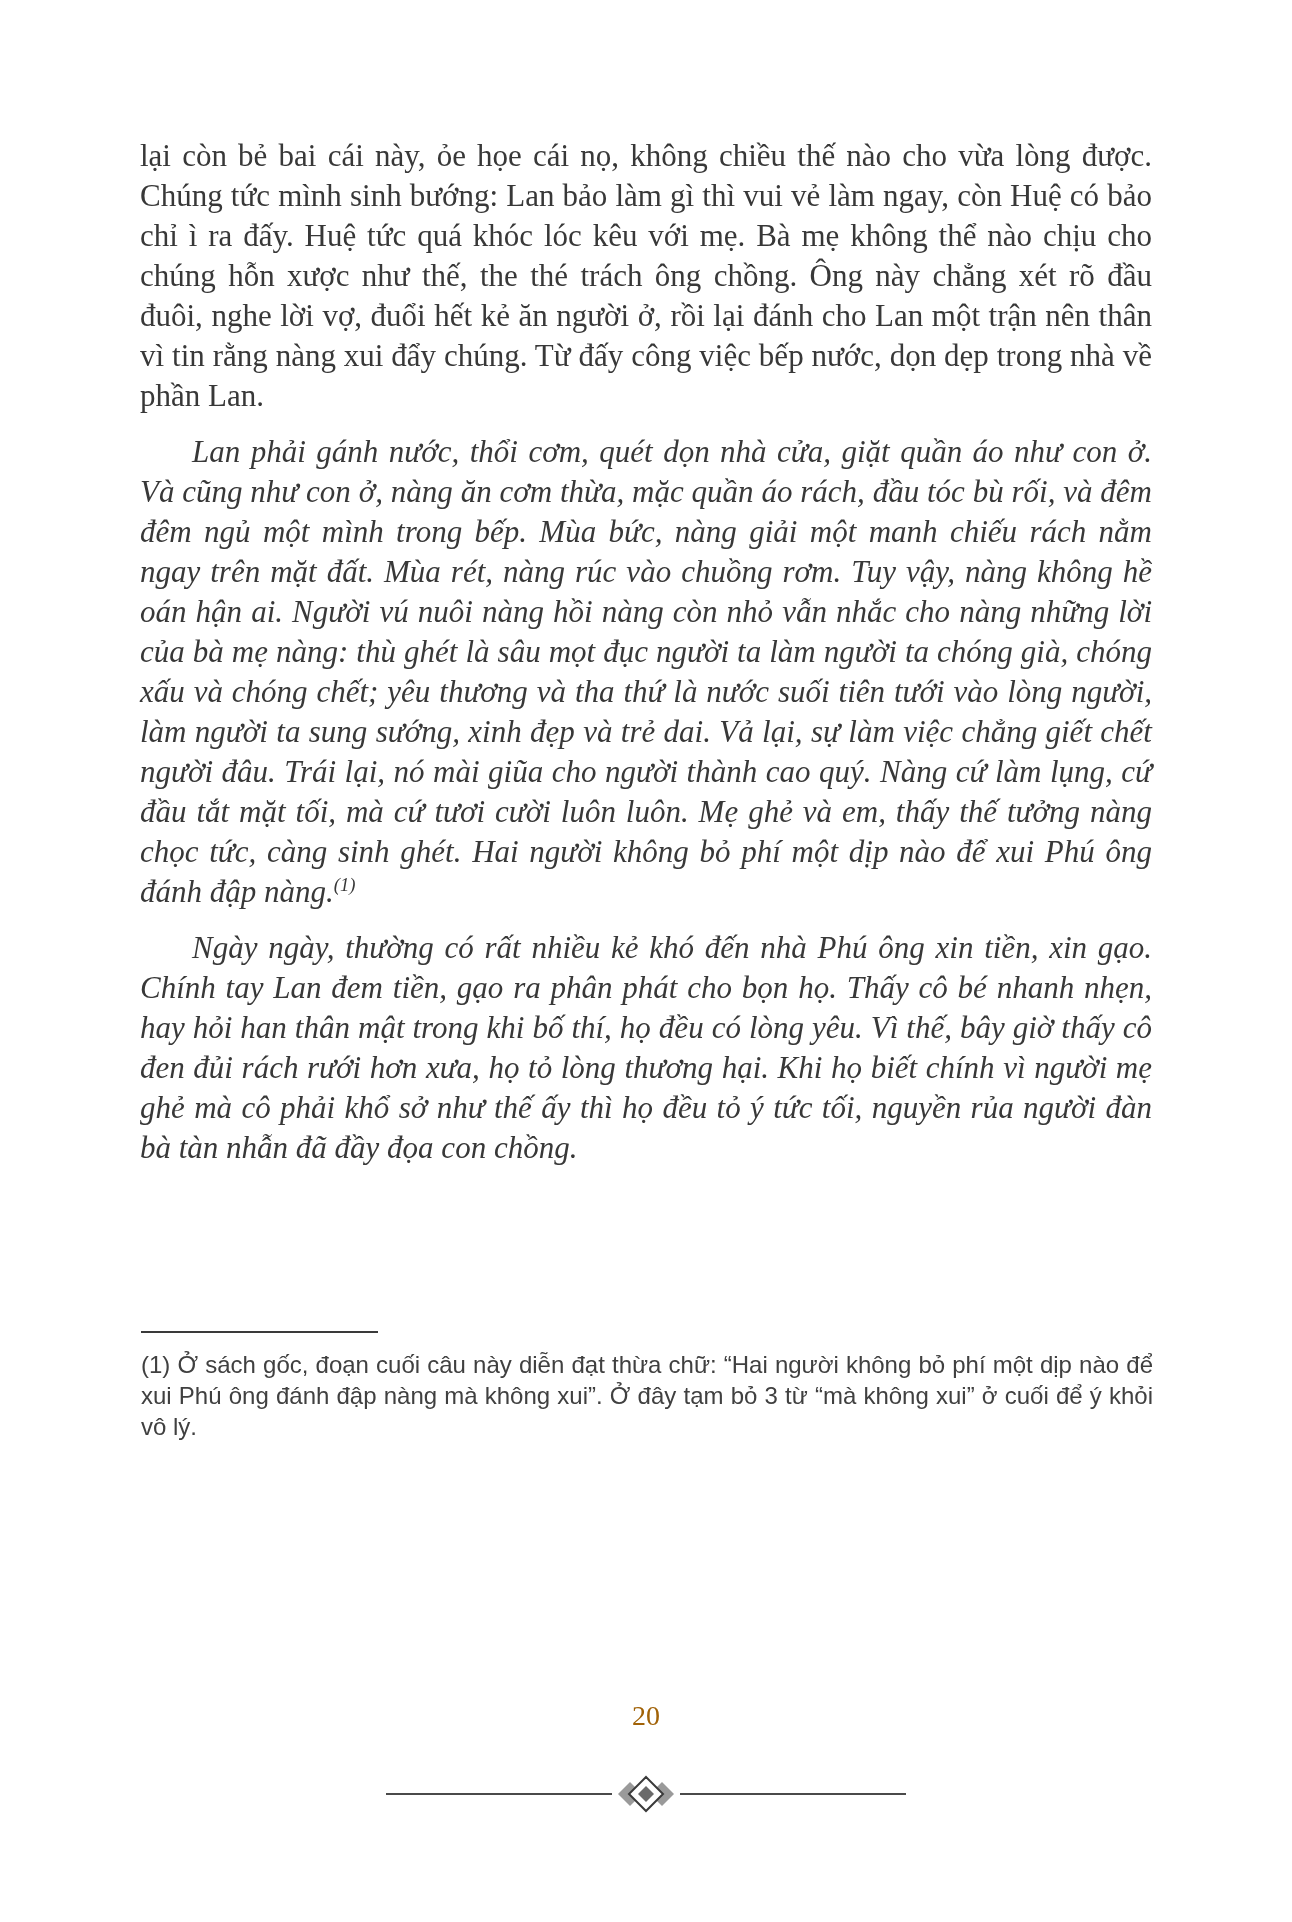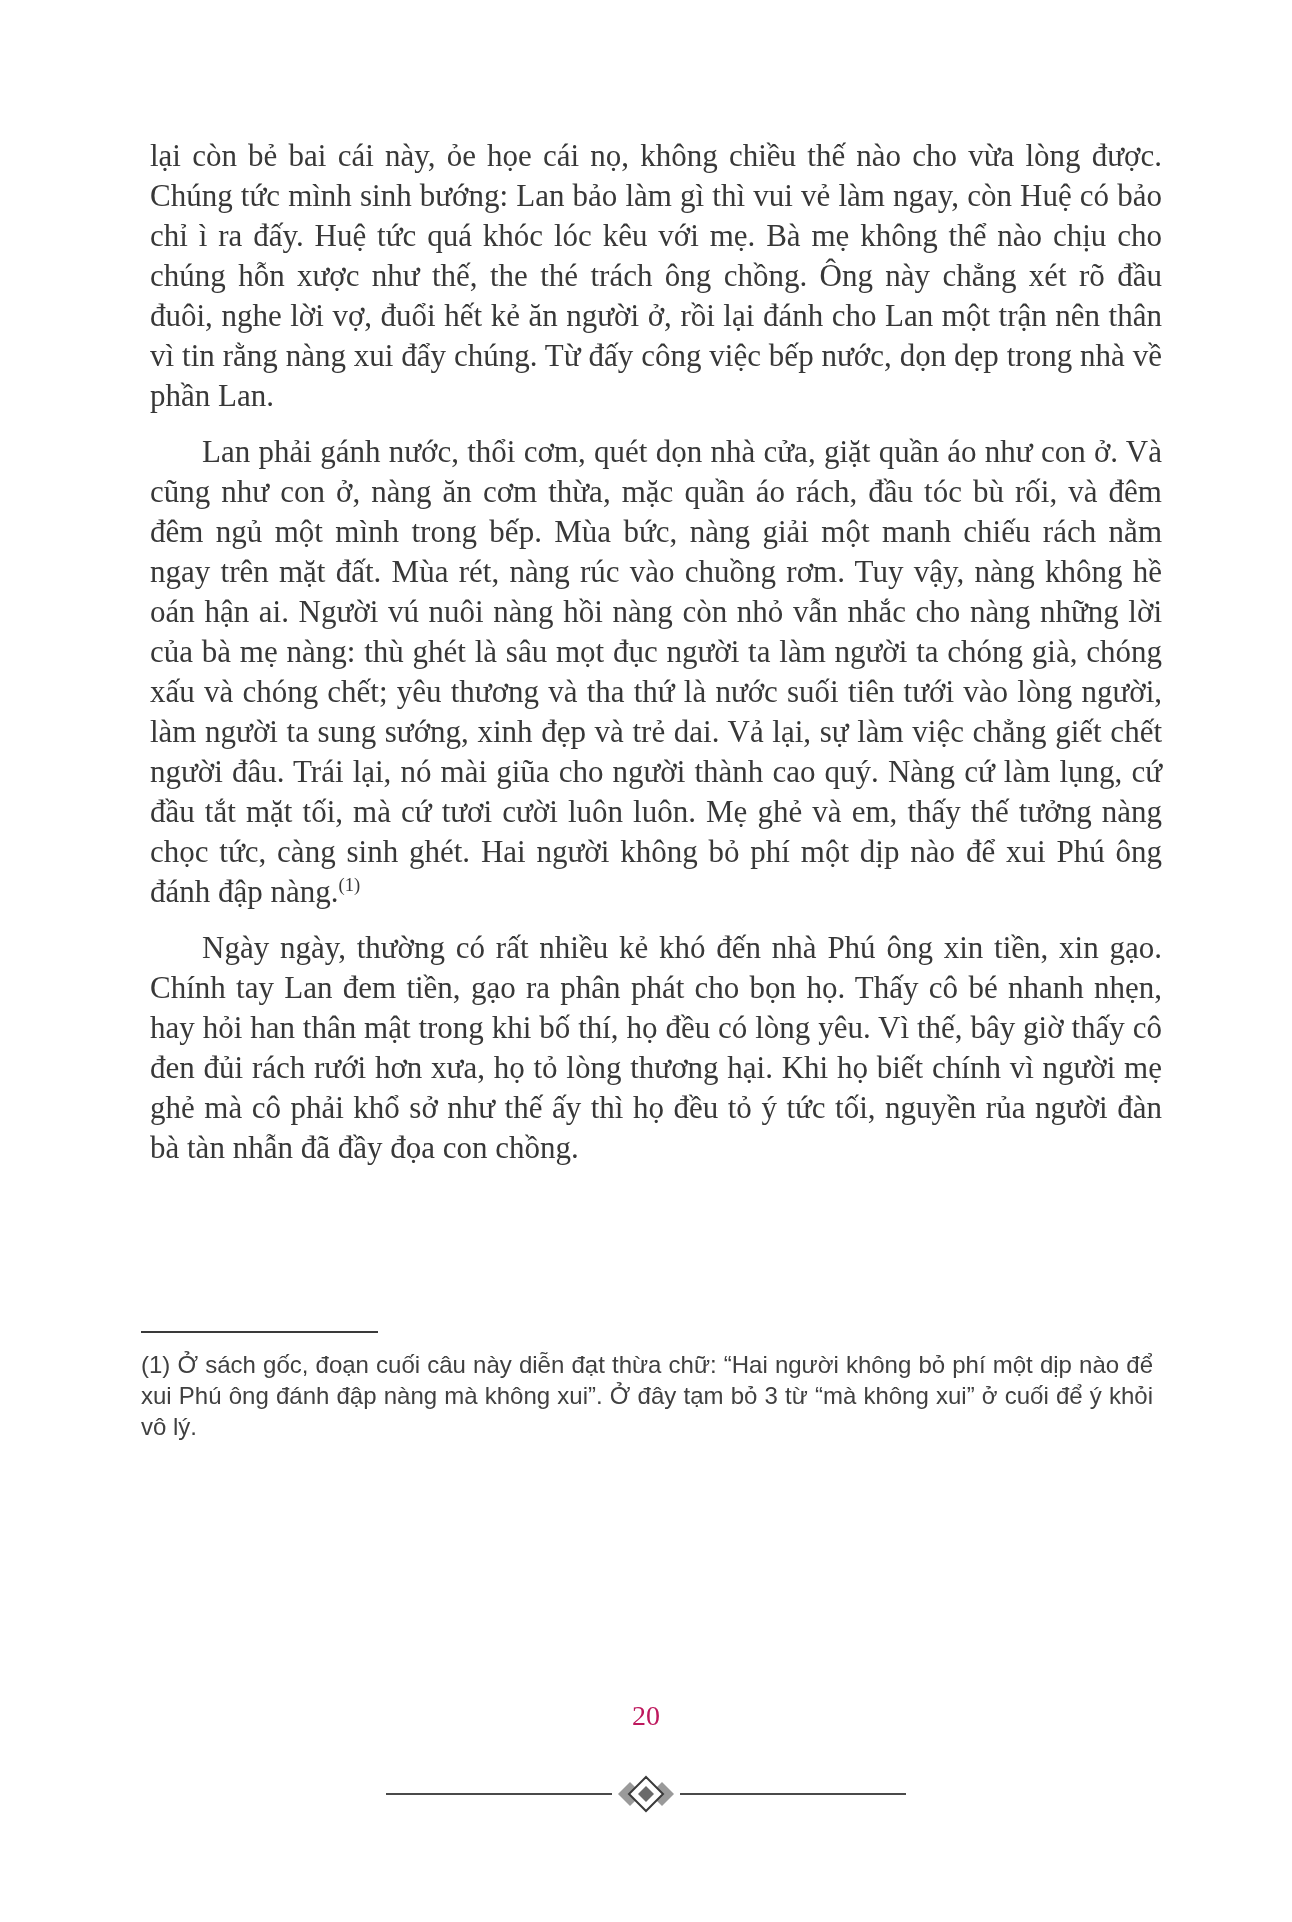--- a/index.html
+++ b/index.html
@@ -10,29 +10,29 @@
     height: 1922px;
     margin: 0 auto;
     background: #ffffff;
     font-family: "Liberation Serif", "DejaVu Serif", serif;
     color: #383838;
     overflow: hidden;
   }
   .text-block {
     position: absolute;
     top: 136px;
-    left: 150px;
+    left: 140px;
     width: 1012px;
     font-size: 31px;
     line-height: 40px;
     text-align: justify;
   }
   .para { margin-bottom: 16px; }
   .para:last-child { margin-bottom: 4px; }
-  .para.indent { text-indent: 52px; }
+  .para.indent { text-indent: 52px; font-style: italic; }
   .fn-ref {
     font-size: 0.6em;
     vertical-align: super;
     line-height: 0;
   }
   .footnote-sep {
     position: absolute;
     left: 141px;
     top: 1331px;
     width: 237px;
@@ -50,21 +50,21 @@
     text-align: justify;
     color: #404040;
   }
   .page-number {
     position: absolute;
     top: 1700px;
     left: 0;
     width: 100%;
     text-align: center;
     font-size: 28px;
-    color: #be185d;
+    color: #a16207;
   }
   .ornament {
     position: absolute;
     top: 1772px;
     left: 0;
     width: 100%;
     display: flex;
     justify-content: center;
   }
 </style>

